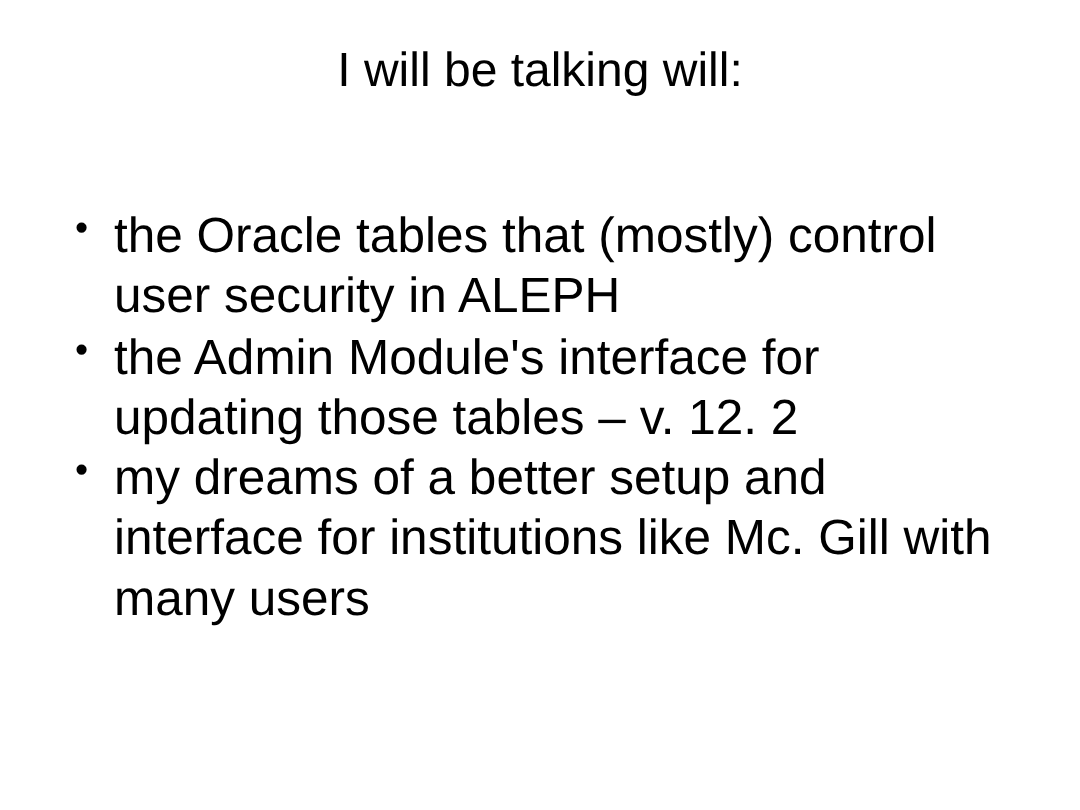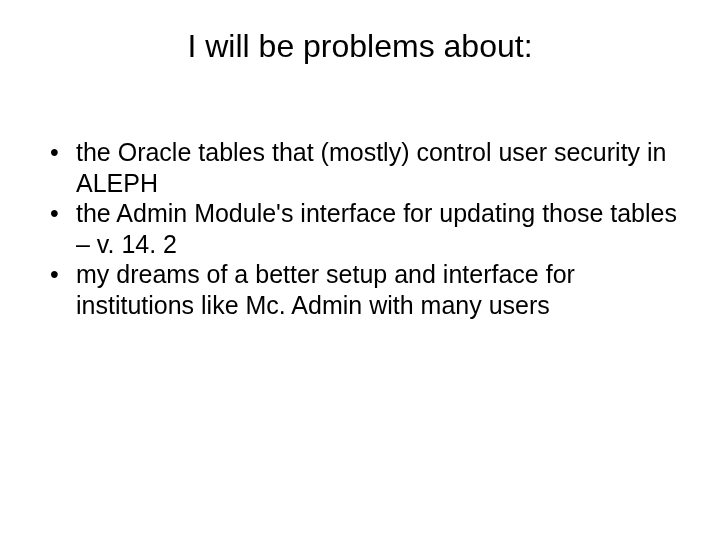--- a/index.html
+++ b/index.html
@@ -26,36 +26,36 @@
       font-weight: normal;
       margin-bottom: 72px;
       margin-top: 4px;
     }
     .bullet-list {
       list-style: none;
       padding-left: 8px;
     }
     .bullet-item {
       position: relative;
-      font-size: 25px;
+      font-size: 33px;
       line-height: 1.22;
       padding-left: 28px;
       margin-bottom: 0px;
     }
     .bullet-item::before {
       content: "•";
       position: absolute;
       left: 2px;
       top: 0;
       font-size: 25px;
     }
   </style>
 </head>
 <body>
 
 <div class="slide">
-  <h1 class="title">I will be problems about:</h1>
+  <h1 class="title">I will be talking will:</h1>
   <ul class="bullet-list">
     <li class="bullet-item">the Oracle tables that (mostly) control user security in ALEPH</li>
-    <li class="bullet-item">the Admin Module's interface for updating those tables – v. 14. 2</li>
-    <li class="bullet-item">my dreams of a better setup and interface for institutions like Mc. Admin with many users</li>
+    <li class="bullet-item">the Admin Module's interface for updating those tables – v. 12. 2</li>
+    <li class="bullet-item">my dreams of a better setup and interface for institutions like Mc. Gill with many users</li>
   </ul>
 </div>
 
 </body></html>

